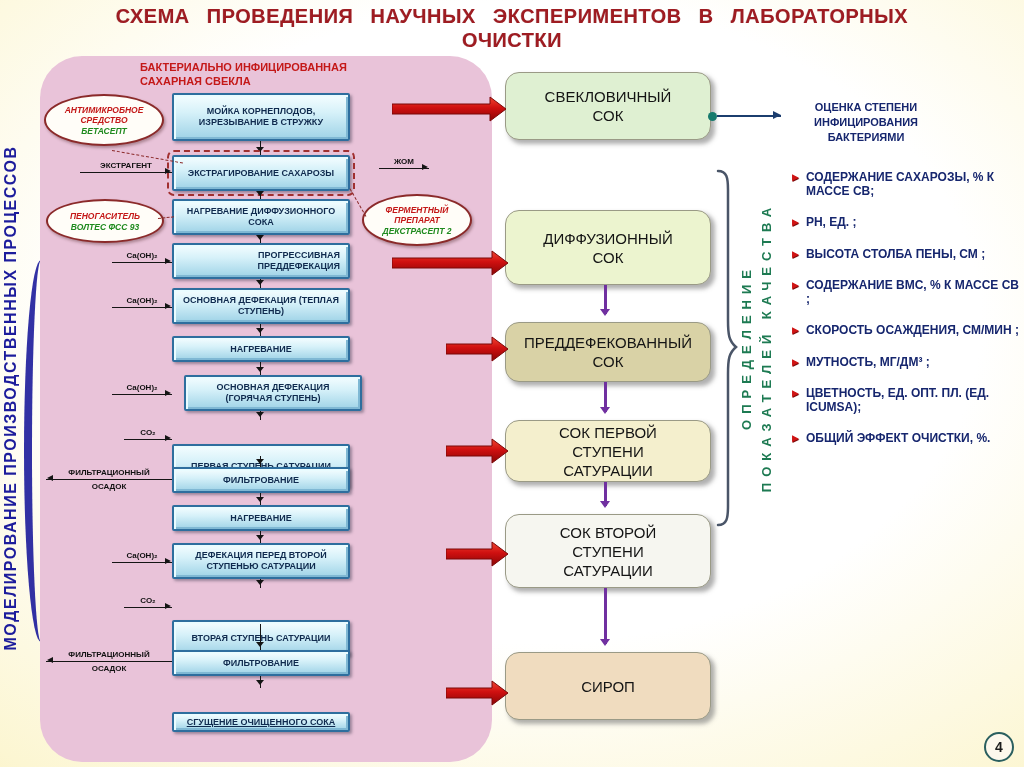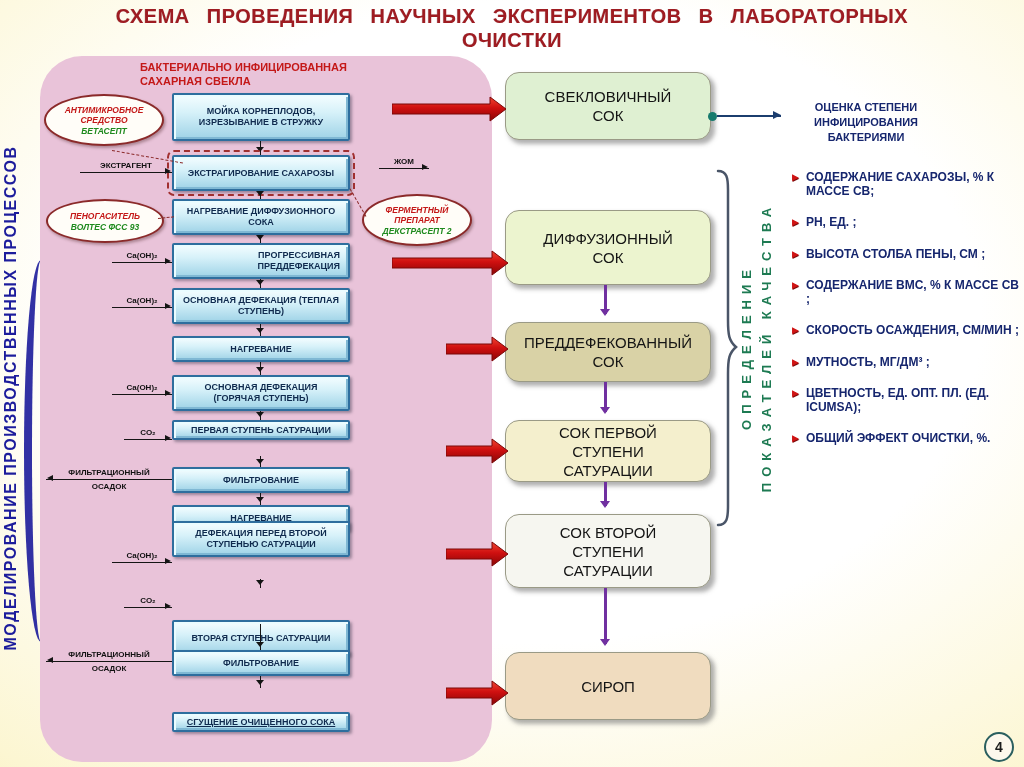--- a/index.html
+++ b/index.html
@@ -79,29 +79,29 @@
       <div class="flow-box highl" style="top: 155px; height: 36px;">ЭКСТРАГИРОВАНИЕ САХАРОЗЫ</div>
       <div class="flow-connector" style="top: 191px; height: 8px;"></div>
       <div class="flow-box" style="top: 199px; height: 36px;">НАГРЕВАНИЕ ДИФФУЗИОННОГО СОКА</div>
       <div class="flow-connector" style="top: 235px; height: 8px;"></div>
       <div class="flow-box" style="top: 243px; height: 36px; text-align: right;">ПРОГРЕССИВНАЯ ПРЕДДЕФЕКАЦИЯ</div>
       <div class="flow-connector" style="top: 279px; height: 9px;"></div>
       <div class="flow-box" style="top: 288px; height: 36px;">ОСНОВНАЯ ДЕФЕКАЦИЯ (ТЕПЛАЯ СТУПЕНЬ)</div>
       <div class="flow-connector" style="top: 324px; height: 12px;"></div>
       <div class="flow-box" style="top: 336px; height: 26px;">НАГРЕВАНИЕ</div>
       <div class="flow-connector" style="top: 362px; height: 13px;"></div>
-      <div class="flow-box" style="top: 375px; height: 36px;">ОСНОВНАЯ ДЕФЕКАЦИЯ (ГОРЯЧАЯ СТУПЕНЬ)</div>
+      <div class="flow-box" style="top: 375px; height: 36px; margin-left: 12px;">ОСНОВНАЯ ДЕФЕКАЦИЯ (ГОРЯЧАЯ СТУПЕНЬ)</div>
       <div class="flow-connector" style="top: 411px; height: 9px;"></div>
-      <div class="flow-box" style="top: 420px; height: 20px;">ПЕРВАЯ СТУПЕНЬ САТУРАЦИИ</div>
+      <div class="flow-box" style="top: 444px; height: 44px;">ПЕРВАЯ СТУПЕНЬ САТУРАЦИИ</div>
       <div class="flow-connector" style="top: 456px; height: 11px;"></div>
       <div class="flow-box" style="top: 467px; height: 26px;">ФИЛЬТРОВАНИЕ</div>
       <div class="flow-connector" style="top: 493px; height: 12px;"></div>
       <div class="flow-box" style="top: 505px; height: 26px;">НАГРЕВАНИЕ</div>
       <div class="flow-connector" style="top: 531px; height: 12px;"></div>
-      <div class="flow-box" style="top: 521px; height: 36px; text-align: center;">ДЕФЕКАЦИЯ ПЕРЕД ВТОРОЙ СТУПЕНЬЮ САТУРАЦИИ</div>
+      <div class="flow-box" style="top: 543px; height: 36px; text-align: center;">ДЕФЕКАЦИЯ ПЕРЕД ВТОРОЙ СТУПЕНЬЮ САТУРАЦИИ</div>
       <div class="flow-connector" style="top: 579px; height: 9px;"></div>
       <div class="flow-box" style="top: 620px; height: 36px;">ВТОРАЯ СТУПЕНЬ САТУРАЦИИ</div>
       <div class="flow-connector" style="top: 624px; height: 26px;"></div>
       <div class="flow-box" style="top: 650px; height: 26px;">ФИЛЬТРОВАНИЕ</div>
       <div class="flow-connector" style="top: 676px; height: 12px;"></div>
       <div class="flow-box" style="top: 712px; height: 20px; text-decoration: underline;">СГУЩЕНИЕ ОЧИЩЕННОГО СОКА</div>
     </div>
   <div id="io">
       <div class="io" style="left: 80px; top: 161px; width: 92px;">
         <div>ЭКСТРАГЕНТ</div>

